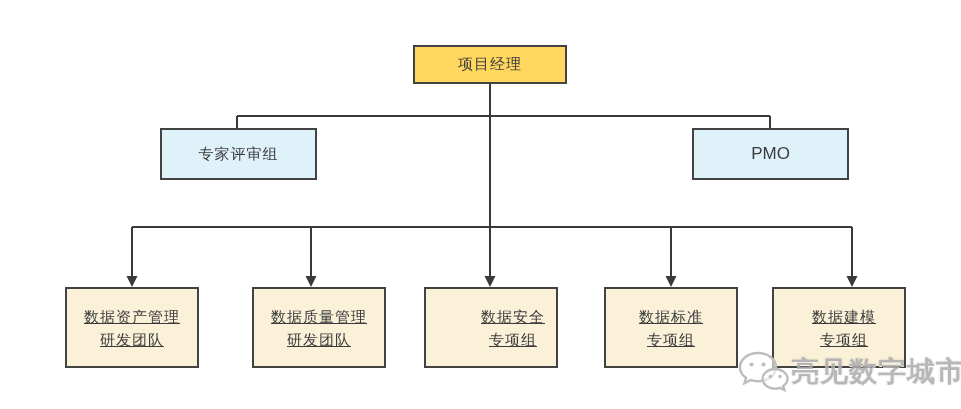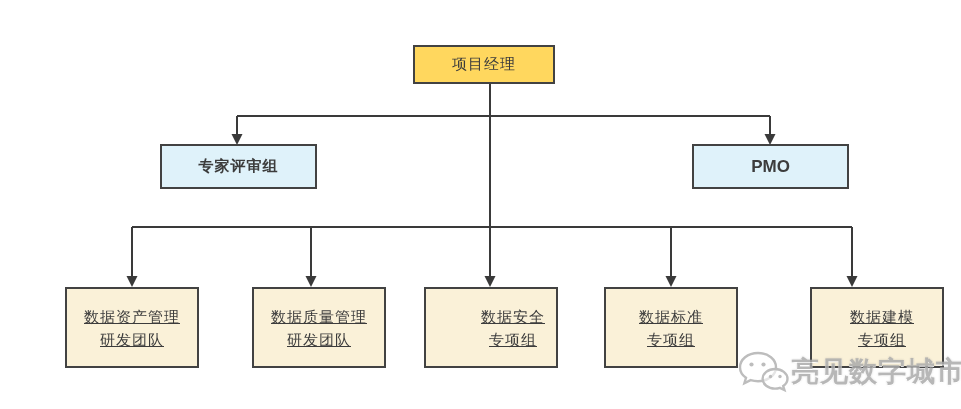--- a/index.html
+++ b/index.html
@@ -27,44 +27,43 @@
     color:var(--text);
     display:flex;
     flex-direction:column;
     align-items:center;
     justify-content:center;
     text-align:center;
     z-index:2;
     letter-spacing:1px;
   }
   .node.root{
-    left:413px;top:45px;width:142px;height:39px;
+    left:413px;top:45px;width:154px;height:39px;
     background:var(--root-fill);
     font-size:15px;
   }
   .node.l2{
-    top:144px;width:157px;height:45px;
+    top:128px;width:157px;height:52px;
     background:var(--level2-fill);
     font-size:15px;
-    font-weight:bold;
   }
   .node.l2.expert{left:160px;}
   .node.l2.pmo{left:692px;font-size:17px;letter-spacing:0;text-align:right;}
   .node.l3{
     top:287px;width:134px;height:81px;
     background:var(--level3-fill);
     font-size:15px;
     line-height:23px;
     text-decoration:underline;
   }
   .node.b1{left:65px;}
   .node.b2{left:252px;justify-content:center;}
   .node.b3{left:424px;padding-left:44px;}
   .node.b4{left:604px;}
-  .node.b5{left:810px;padding-left:10px;}
+  .node.b5{left:772px;padding-left:10px;}
   .watermark{
     position:absolute;
     left:737px;top:347px;
     display:flex;
     align-items:center;
     z-index:3;
     pointer-events:none;
   }
   .watermark .wm-icon{display:block;}
   .watermark .wm-text{

